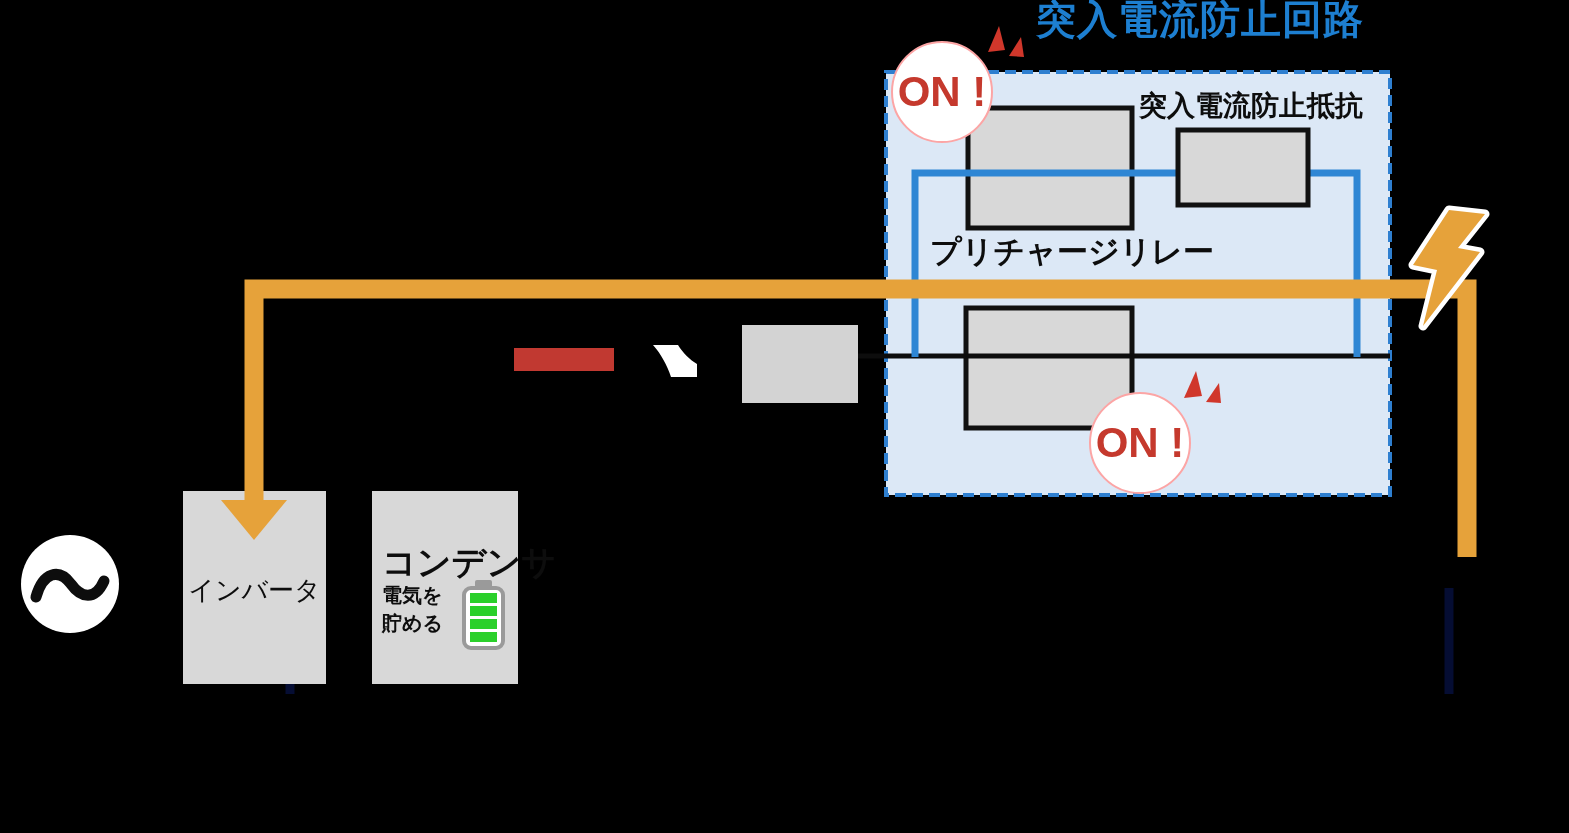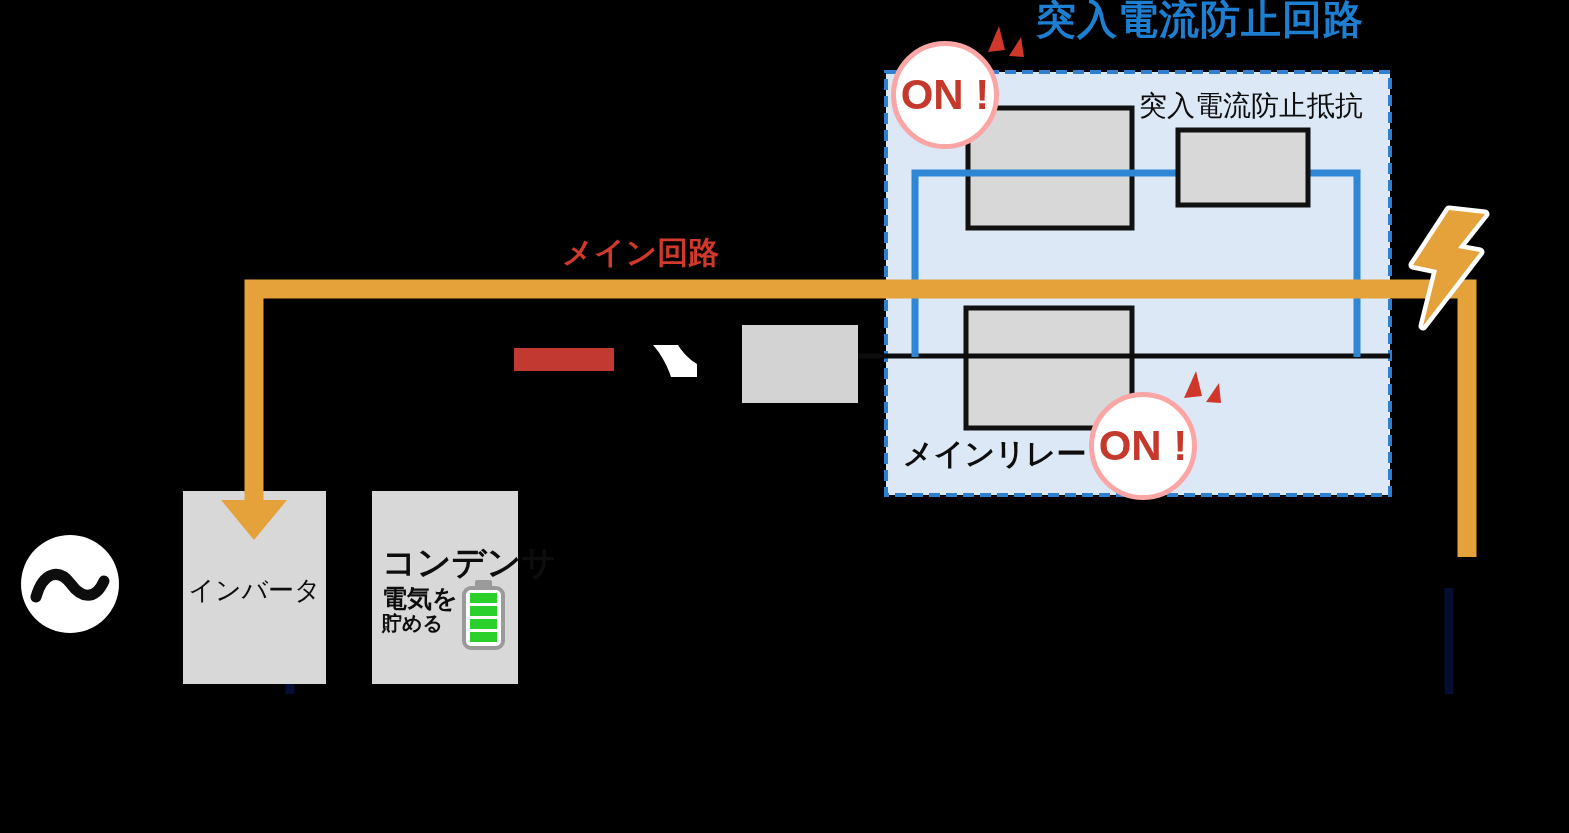--- a/index.html
+++ b/index.html
@@ -5,31 +5,31 @@
   html,body{margin:0;padding:0;background:#000;}
   #stage{
     position:relative;width:1569px;height:694px;background:#000;
     overflow:hidden;font-family:"Liberation Sans","DejaVu Sans",sans-serif;
   }
   #shape-layer{position:absolute;left:0;top:0;z-index:1;}
   .txt{position:absolute;z-index:2;white-space:nowrap;line-height:1.15;}
   .panel-title{
     left:1036px;top:-4px;font-size:40px;font-weight:800;color:#1d7fd1;letter-spacing:1px;
   }
-  .resistor-label{left:1139px;top:90px;font-size:28px;font-weight:400;color:#0d0d0d;}
+  .resistor-label{left:1139px;top:90px;font-size:28px;font-weight:700;color:#0d0d0d;}
   .precharge-label{left:930px;top:234px;font-size:31px;font-weight:700;color:#0d0d0d;}
   .mainrelay-label{left:903px;top:437px;font-size:30px;font-weight:700;color:#0d0d0d;}
   .maincircuit-label{left:562px;top:235px;font-size:31px;font-weight:800;color:#d0392c;}
   .inverter-label{left:183px;top:576px;width:143px;text-align:center;font-size:26px;font-weight:400;color:#0d0d0d;}
   .cap-title{left:382px;top:543px;font-size:34px;font-weight:700;color:#0d0d0d;}
-  .cap-line1{left:382px;top:584px;font-size:25px;font-weight:600;color:#0d0d0d;}
+  .cap-line1{left:382px;top:584px;font-size:20px;font-weight:600;color:#0d0d0d;}
   .cap-line2{left:382px;top:612px;font-size:20px;font-weight:600;color:#0d0d0d;}
   .on-badge{
     position:absolute;z-index:3;width:98px;height:98px;border-radius:50%;
-    background:#fff;border:5px solid #fca5a5;color:#c5392d;
+    background:#fff;border:2px solid #fca5a5;color:#c5392d;
     display:flex;align-items:center;justify-content:center;
     font-size:42px;font-weight:800;letter-spacing:0;
   }
   .badge-precharge{left:891px;top:41px;}
   .badge-mainrelay{left:1089px;top:392px;}
 </style>
 </head>
 <body>
 
 <div id="stage">
@@ -86,24 +86,23 @@
     <g>
       <circle cx="70" cy="584" r="49" fill="#ffffff"></circle>
       <path d="M 36,597 C 43,572 59,568 71,584 C 81,598 95,601 104,581" fill="none" stroke="#0d0d0d" stroke-width="11" stroke-linecap="round"></path>
     </g>
   </svg>
 
   <div class="txt panel-title">突入電流防止回路</div>
 
   <div class="txt resistor-label">突入電流防止抵抗</div>
 
+  <div class="txt precharge-label">プリチャージリレー</div>
 
-  <div class="txt mainrelay-label">メインリレー</div>
 
-  <div class="txt maincircuit-label">メイン回路</div>
 
   <div class="txt inverter-label">インバータ</div>
 
   <div class="txt cap-title">コンデンサ</div>
   <div class="txt cap-line1">電気を</div>
   <div class="txt cap-line2">貯める</div>
 
   <div class="on-badge badge-precharge">ON !</div>
   <div class="on-badge badge-mainrelay">ON !</div>
 

